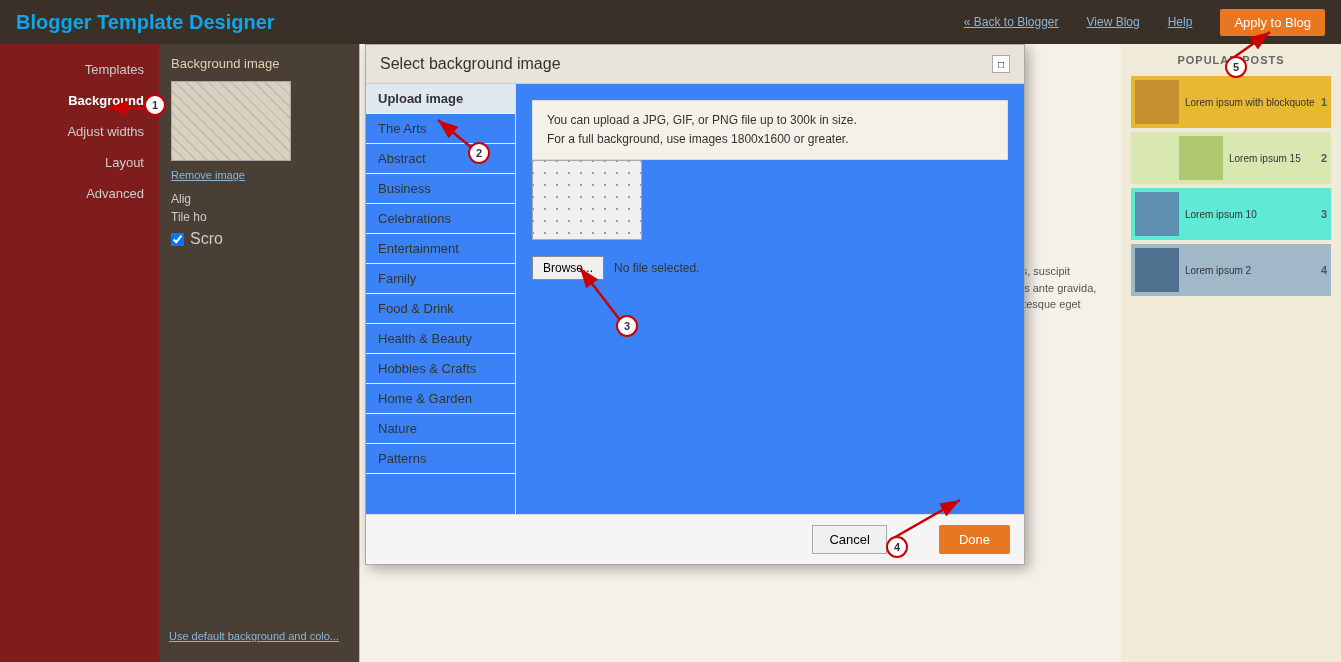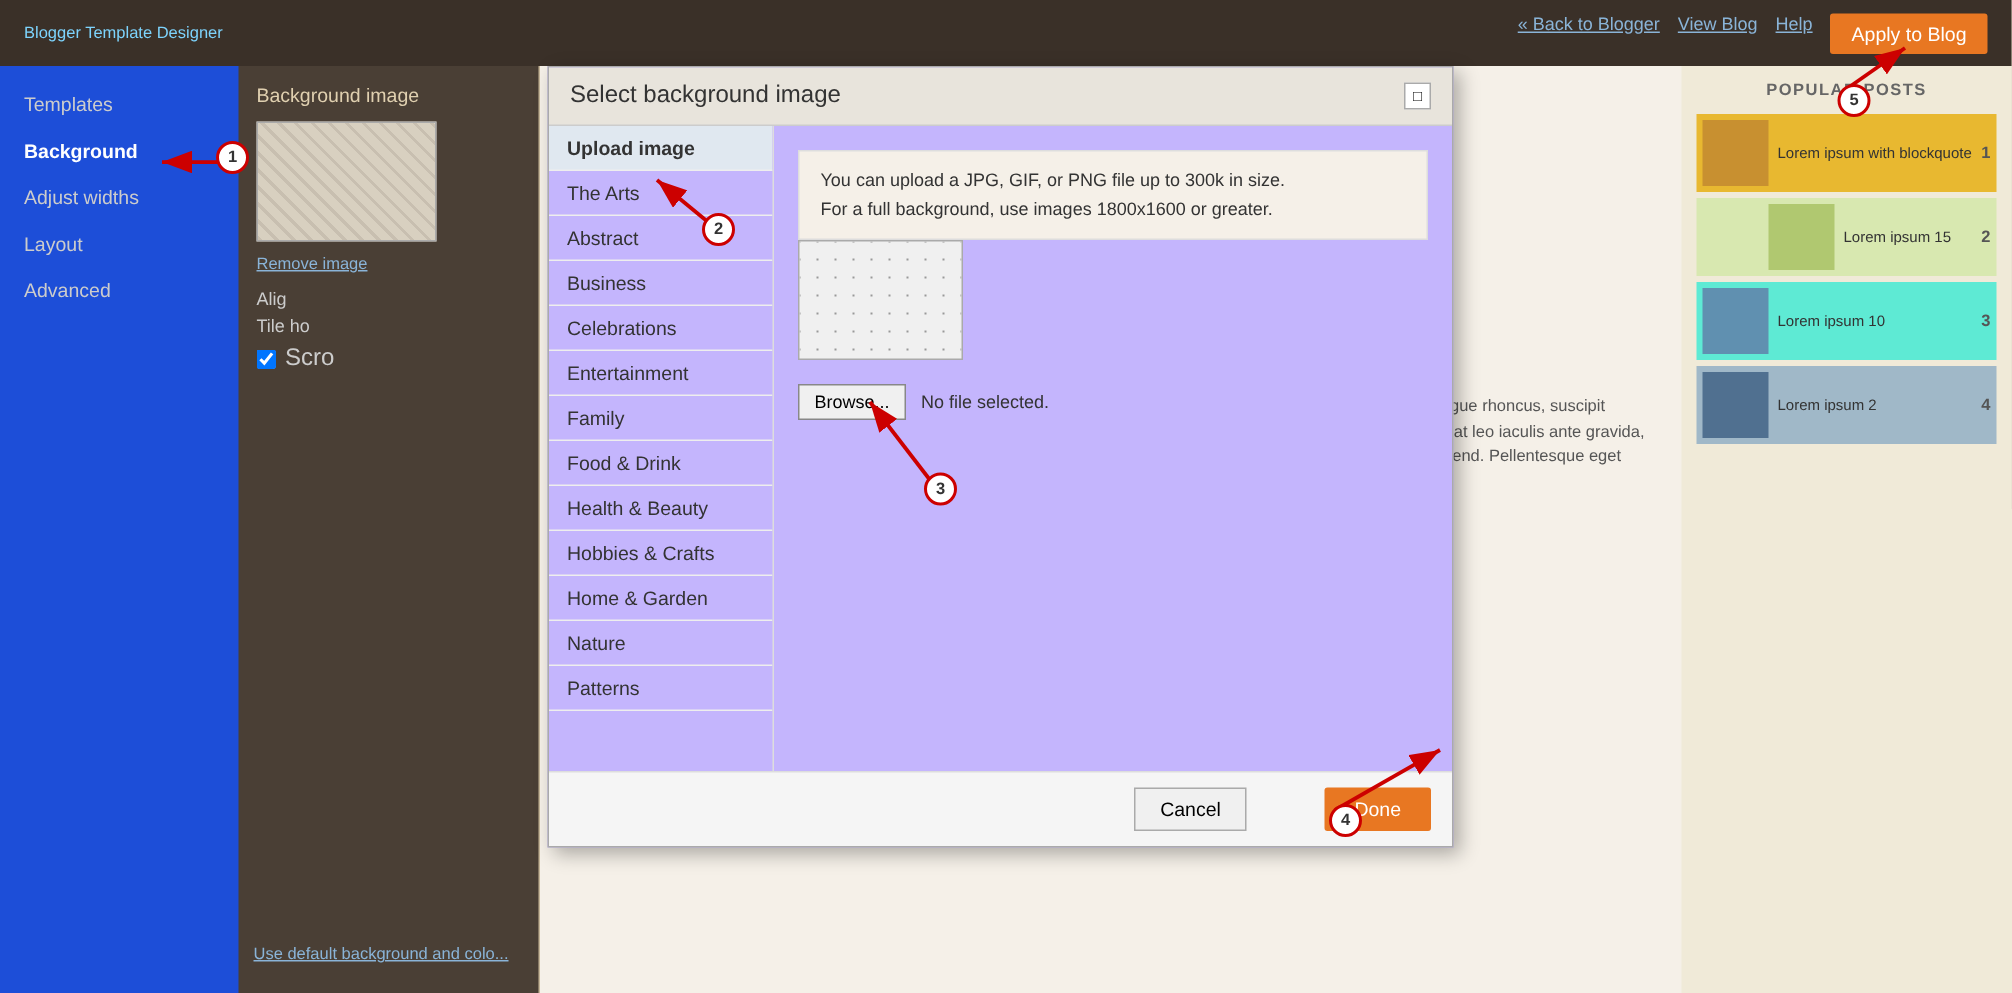--- a/index.html
+++ b/index.html
@@ -9,42 +9,43 @@
     .top-bar {
       background: #3a3028;
       height: 44px;
       display: flex;
       align-items: center;
       justify-content: space-between;
       padding: 0 16px;
       position: relative;
       z-index: 10;
     }
-    .top-bar-title { color: #7dd3fc; font-size: 11px; font-weight: normal; }
-    .top-bar-right { display: flex; gap: 12px; }
+    .top-bar-title { color: #0ea5e9; font-size: 20px; font-weight: bold; }
+    .top-bar-right { display: flex; align-items: center; gap: 28px; }
     .top-bar-link { color: #8ab4d8; font-size: 12px; text-decoration: underline; cursor: pointer; }
     .apply-btn {
       background: #e87722;
       color: white;
       border: none;
       padding: 6px 14px;
       font-size: 13px;
       cursor: pointer;
       border-radius: 2px;
     }
 
     
     .sidebar {
       position: absolute;
       top: 44px;
       left: 0;
       width: 160px;
-      background: #1d4ed8;
+      background: #7f1d1d;
       height: 618px;
       padding: 10px 0;
+      text-align: right;
     }
     .sidebar-item {
       padding: 8px 16px;
       color: #ccc;
       cursor: pointer;
       font-size: 13px;
     }
     .sidebar-item.active {
       color: white;
       font-weight: bold;
@@ -186,22 +187,22 @@
     
     .modal-overlay {
       position: absolute;
       top: 0; left: 0; right: 0; bottom: 0;
       z-index: 100;
     }
     .modal {
       position: absolute;
       top: 44px;
       left: 365px;
-      width: 604px;
-      background: #c4b5fd;
+      width: 660px;
+      background: #3b82f6;
       border: 1px solid #aaa;
       box-shadow: 4px 4px 12px rgba(0,0,0,0.3);
       z-index: 101;
     }
     .modal-header {
       background: #e8e4dc;
       padding: 10px 14px;
       display: flex;
       align-items: center;
       justify-content: space-between;

